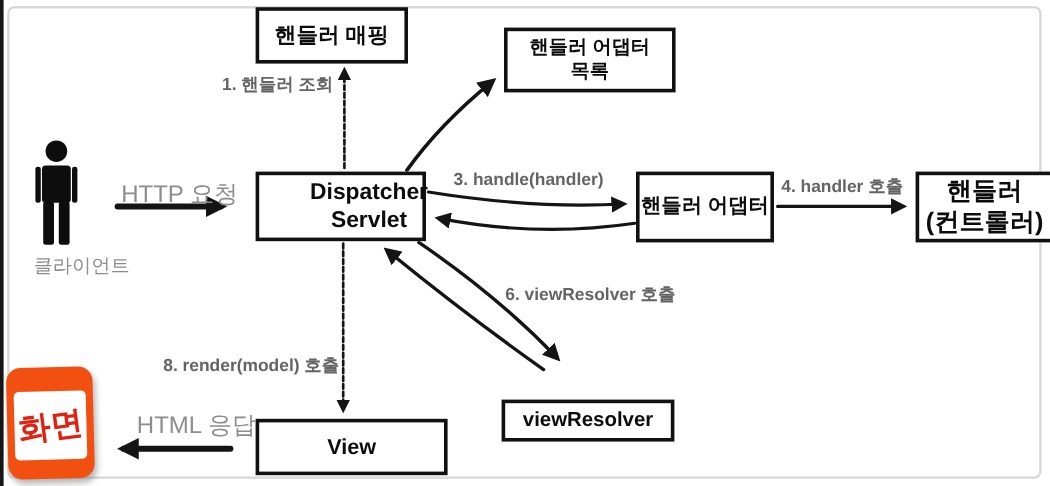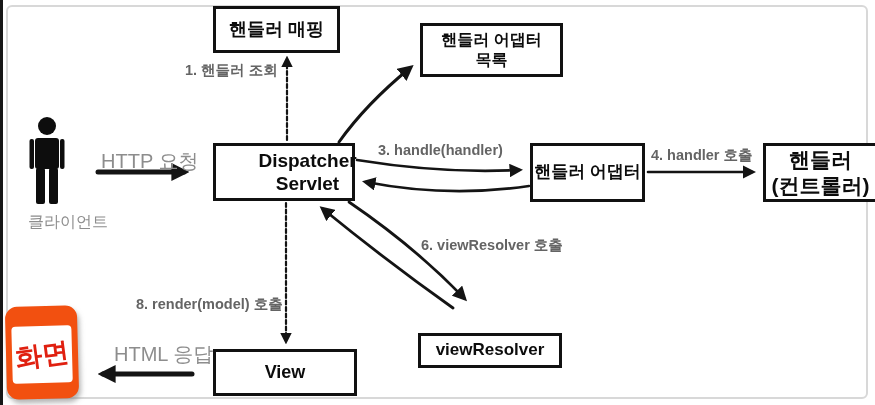--- a/index.html
+++ b/index.html
@@ -62,21 +62,21 @@
 
   <div class="box" style="left:213px;top:6px;width:127px;height:47px;font-size:18px;">핸들러 매핑</div>
   <div class="box" style="left:420px;top:23px;width:143px;height:54px;font-size:16px;">핸들러 어댑터
 목록</div>
   <div class="box" style="left:213px;top:143px;width:142px;height:58px;font-size:19px;padding-left:47px;">Dispatcher
 Servlet</div>
   <div class="box" style="left:530px;top:143px;width:115px;height:59px;font-size:17px;">핸들러 어댑터</div>
   <div class="box" style="left:763px;top:143px;width:115px;height:59px;font-size:21px;">핸들러
 (컨트롤러)</div>
   <div class="box" style="left:418px;top:305px;width:144px;height:35px;font-size:17px;margin-top:28px;">viewResolver</div>
-  <div class="box" style="left:213px;top:349px;width:144px;height:47px;font-size:18px;">View</div>
+  <div class="box" style="left:213px;top:349px;width:160px;height:47px;font-size:18px;">View</div>
 
   <div class="lbl" style="left:185px;top:61px;">1. 핸들러 조회</div>
   <div class="lbl" style="left:378px;top:142px;">3. handle(handler)</div>
   <div class="lbl" style="left:651px;top:146px;">4. handler 호출</div>
   <div class="lbl" style="left:421px;top:236px;">6. viewResolver 호출</div>
   <div class="lbl" style="left:136px;top:263px;margin-top:32px;">8. render(model) 호출</div>
 
   <div class="flow" style="left:101px;top:148px;text-align:center;">HTTP 요청</div>
   <div class="flow" style="left:114px;top:341px;">HTML 응답</div>
   <div class="flow" style="left:4px;top:212px;font-size:16px;padding-left:24px;">클라이언트</div>

